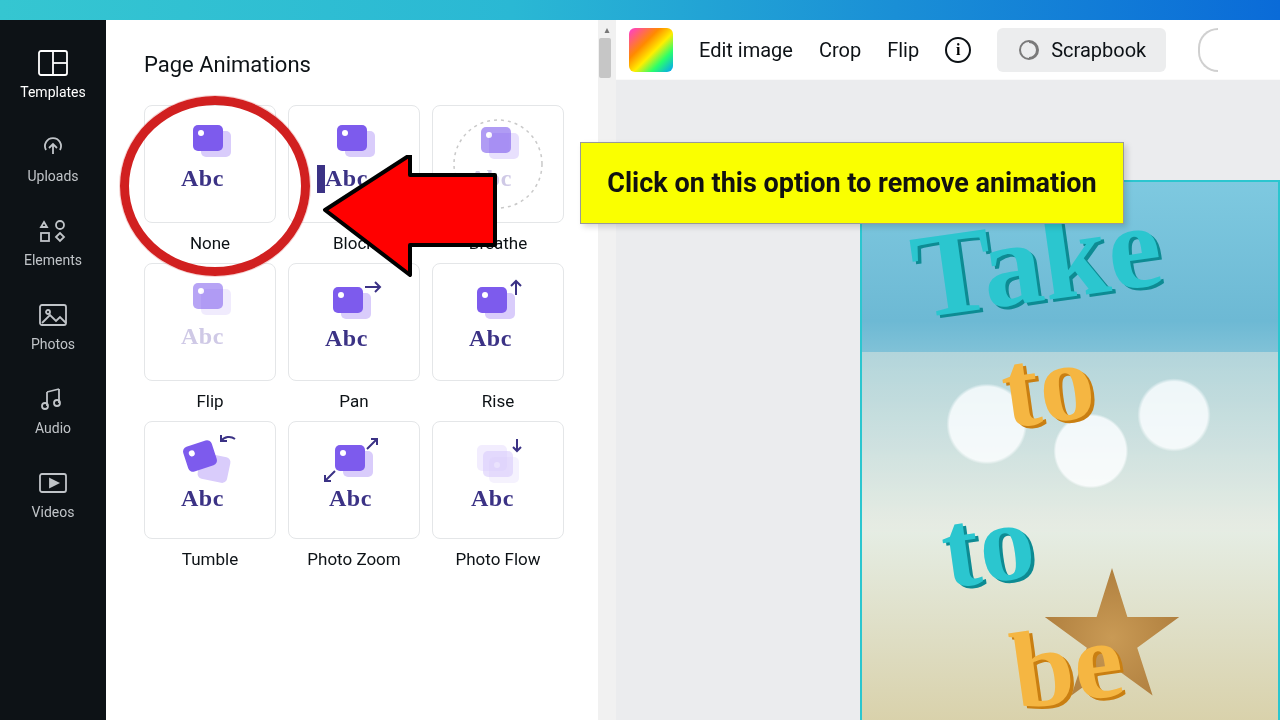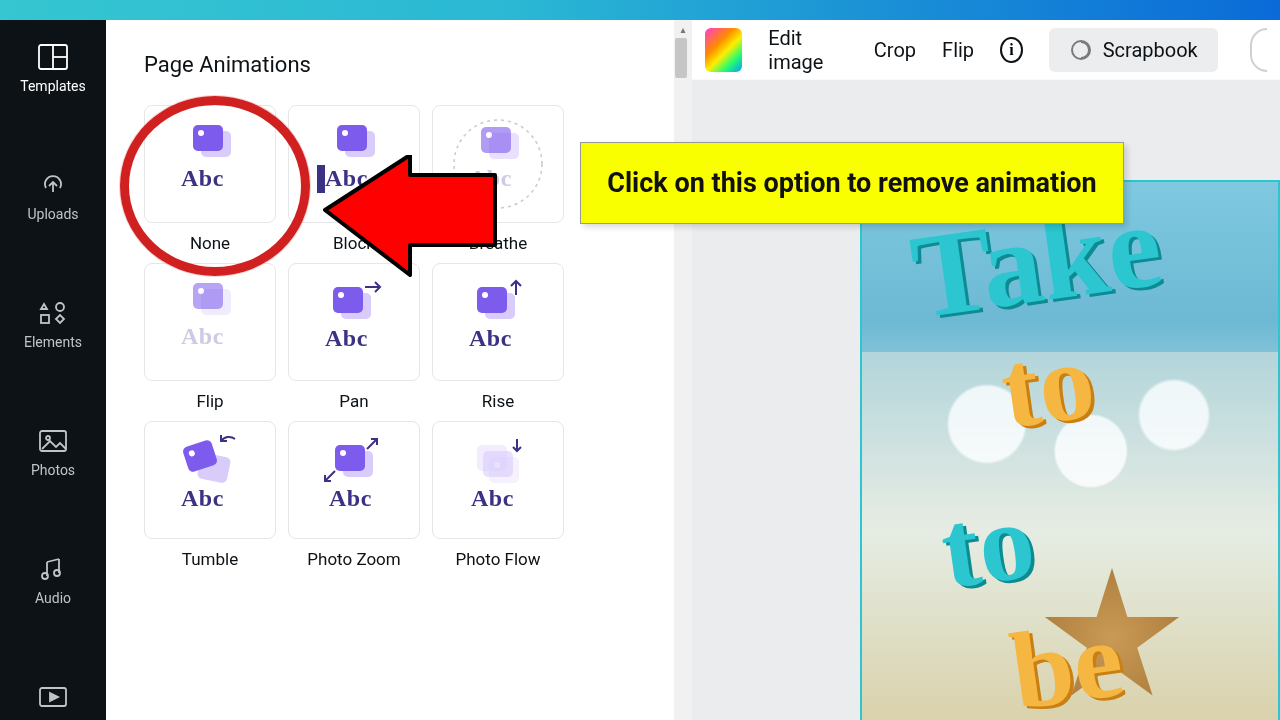--- a/index.html
+++ b/index.html
@@ -19,39 +19,38 @@
     display: flex;
     height: 700px;
     background: #fff;
   }
   
   .rail {
     width: 106px;
     background: #0d1216;
     display: flex;
     flex-direction: column;
-    padding-top: 8px;
-    gap: 44px;
+    padding-top: 14px;
   }
   .rail-item {
     display: flex;
     flex-direction: column;
     align-items: center;
     justify-content: center;
     color: #c0c4c8;
     font-size: 14px;
     padding: 14px 0 18px;
     cursor: pointer;
   }
   .rail-item.active { color: #fff; }
   .rail-item .ico { height: 30px; display:flex; align-items:center; justify-content:center; margin-bottom: 6px;}
   .rail-item svg { stroke: currentColor; fill: none; stroke-width: 1.8; }
   
   .panel {
-    width: 568px;
+    width: 492px;
     background: #fff;
     padding: 32px 38px 0 38px;
     position: relative;
   }
   .panel h1 {
     font-size: 22px;
     font-weight: 400;
     color: #0d1216;
     margin-bottom: 28px;
   }

